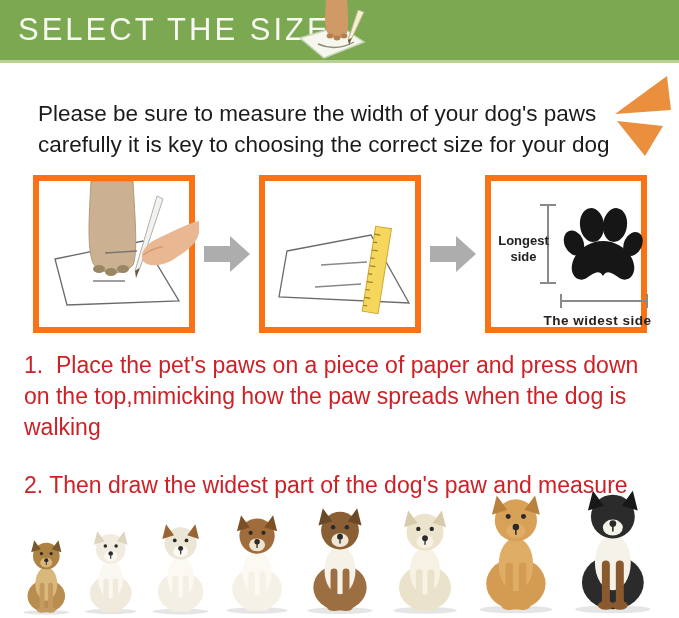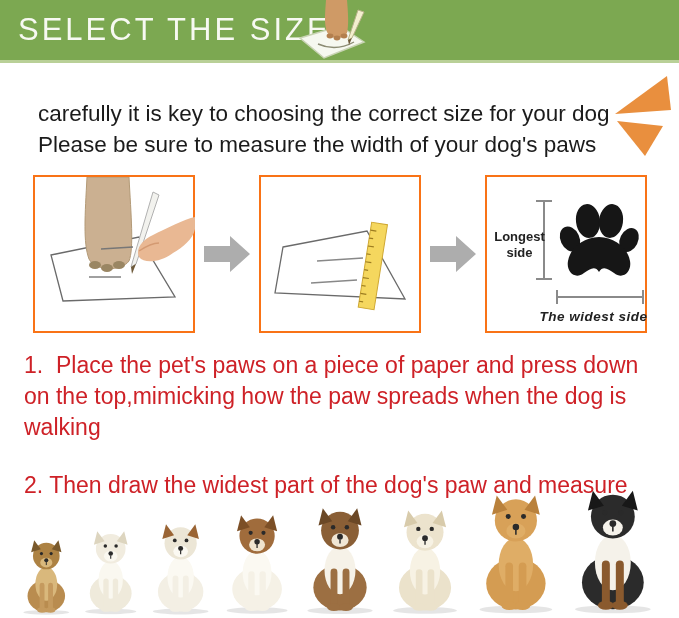--- a/index.html
+++ b/index.html
@@ -30,32 +30,31 @@
   }
   .orange-chevron { position: absolute; right: 4px; top: 74px; }
 
   
   .diagram {
     position: absolute; left: 0; top: 175px; width: 679px; height: 158px;
     display: flex; align-items: center; justify-content: center; gap: 9px;
   }
   .panel {
     width: 162px; height: 158px; background: #ffffff;
-    border: 2px solid #f97316; position: relative; flex: none;
+    border: 6px solid #f97316; position: relative; flex: none;
   }
   .flow-arrow { flex: none; }
   .panel3-label-v {
     position: absolute; left: 4px; top: 52px; width: 58px;
     font-size: 13px; font-weight: bold; color: #222; text-align: center; line-height: 16px;
   }
   .panel3-label-h {
     position: absolute; left: 52px; top: 132px; width: 110px;
     font-size: 13.5px; font-weight: bold; color: #222; text-align: center;
     letter-spacing: 0.5px;
-    font-style: italic;
   }
 
   
   .steps {
     position: absolute; left: 24px; top: 350px; width: 635px;
     color: #ce2127; font-size: 23px; line-height: 31px;
   }
   .step { white-space: pre-wrap; }
   .step + .step { margin-top: 27px; }
 
@@ -106,22 +105,22 @@
     <ellipse cx="42" cy="36" rx="3.4" ry="2.4" fill="#b37f4e"></ellipse>
     <ellipse cx="49" cy="38" rx="3.4" ry="2.4" fill="#b37f4e"></ellipse>
     <ellipse cx="56" cy="36" rx="3.4" ry="2.4" fill="#b37f4e"></ellipse>
     <path d="M30,44 Q48,52 66,42" stroke="#8c8c74" stroke-width="1.4" fill="none"></path>
     <polygon points="60,40 64,38 76,12 70,10" fill="#f3efcf" stroke="#b9b28a" stroke-width="1"></polygon>
     <polygon points="60,40 64,38 61,45" fill="#6e5a3a"></polygon>
   </svg>
 </div>
 
 <div class="intro">
+  <div>Please be sure to measure the width of your dog's paws</div>
   <div>carefully it is key to choosing the correct size for your dog</div>
-  <div>Please be sure to measure the width of your dog's paws</div>
 </div>
 <svg class="orange-chevron" width="66" height="86" viewBox="0 0 66 86">
   <polygon points="6,40 58,2 62,36" fill="#e98f3e"></polygon>
   <polygon points="8,47 54,52 36,82" fill="#e98f3e"></polygon>
 </svg>
 
 <div class="diagram">
 
   <div class="panel">
     <svg width="160" height="156" viewBox="0 0 160 156">

